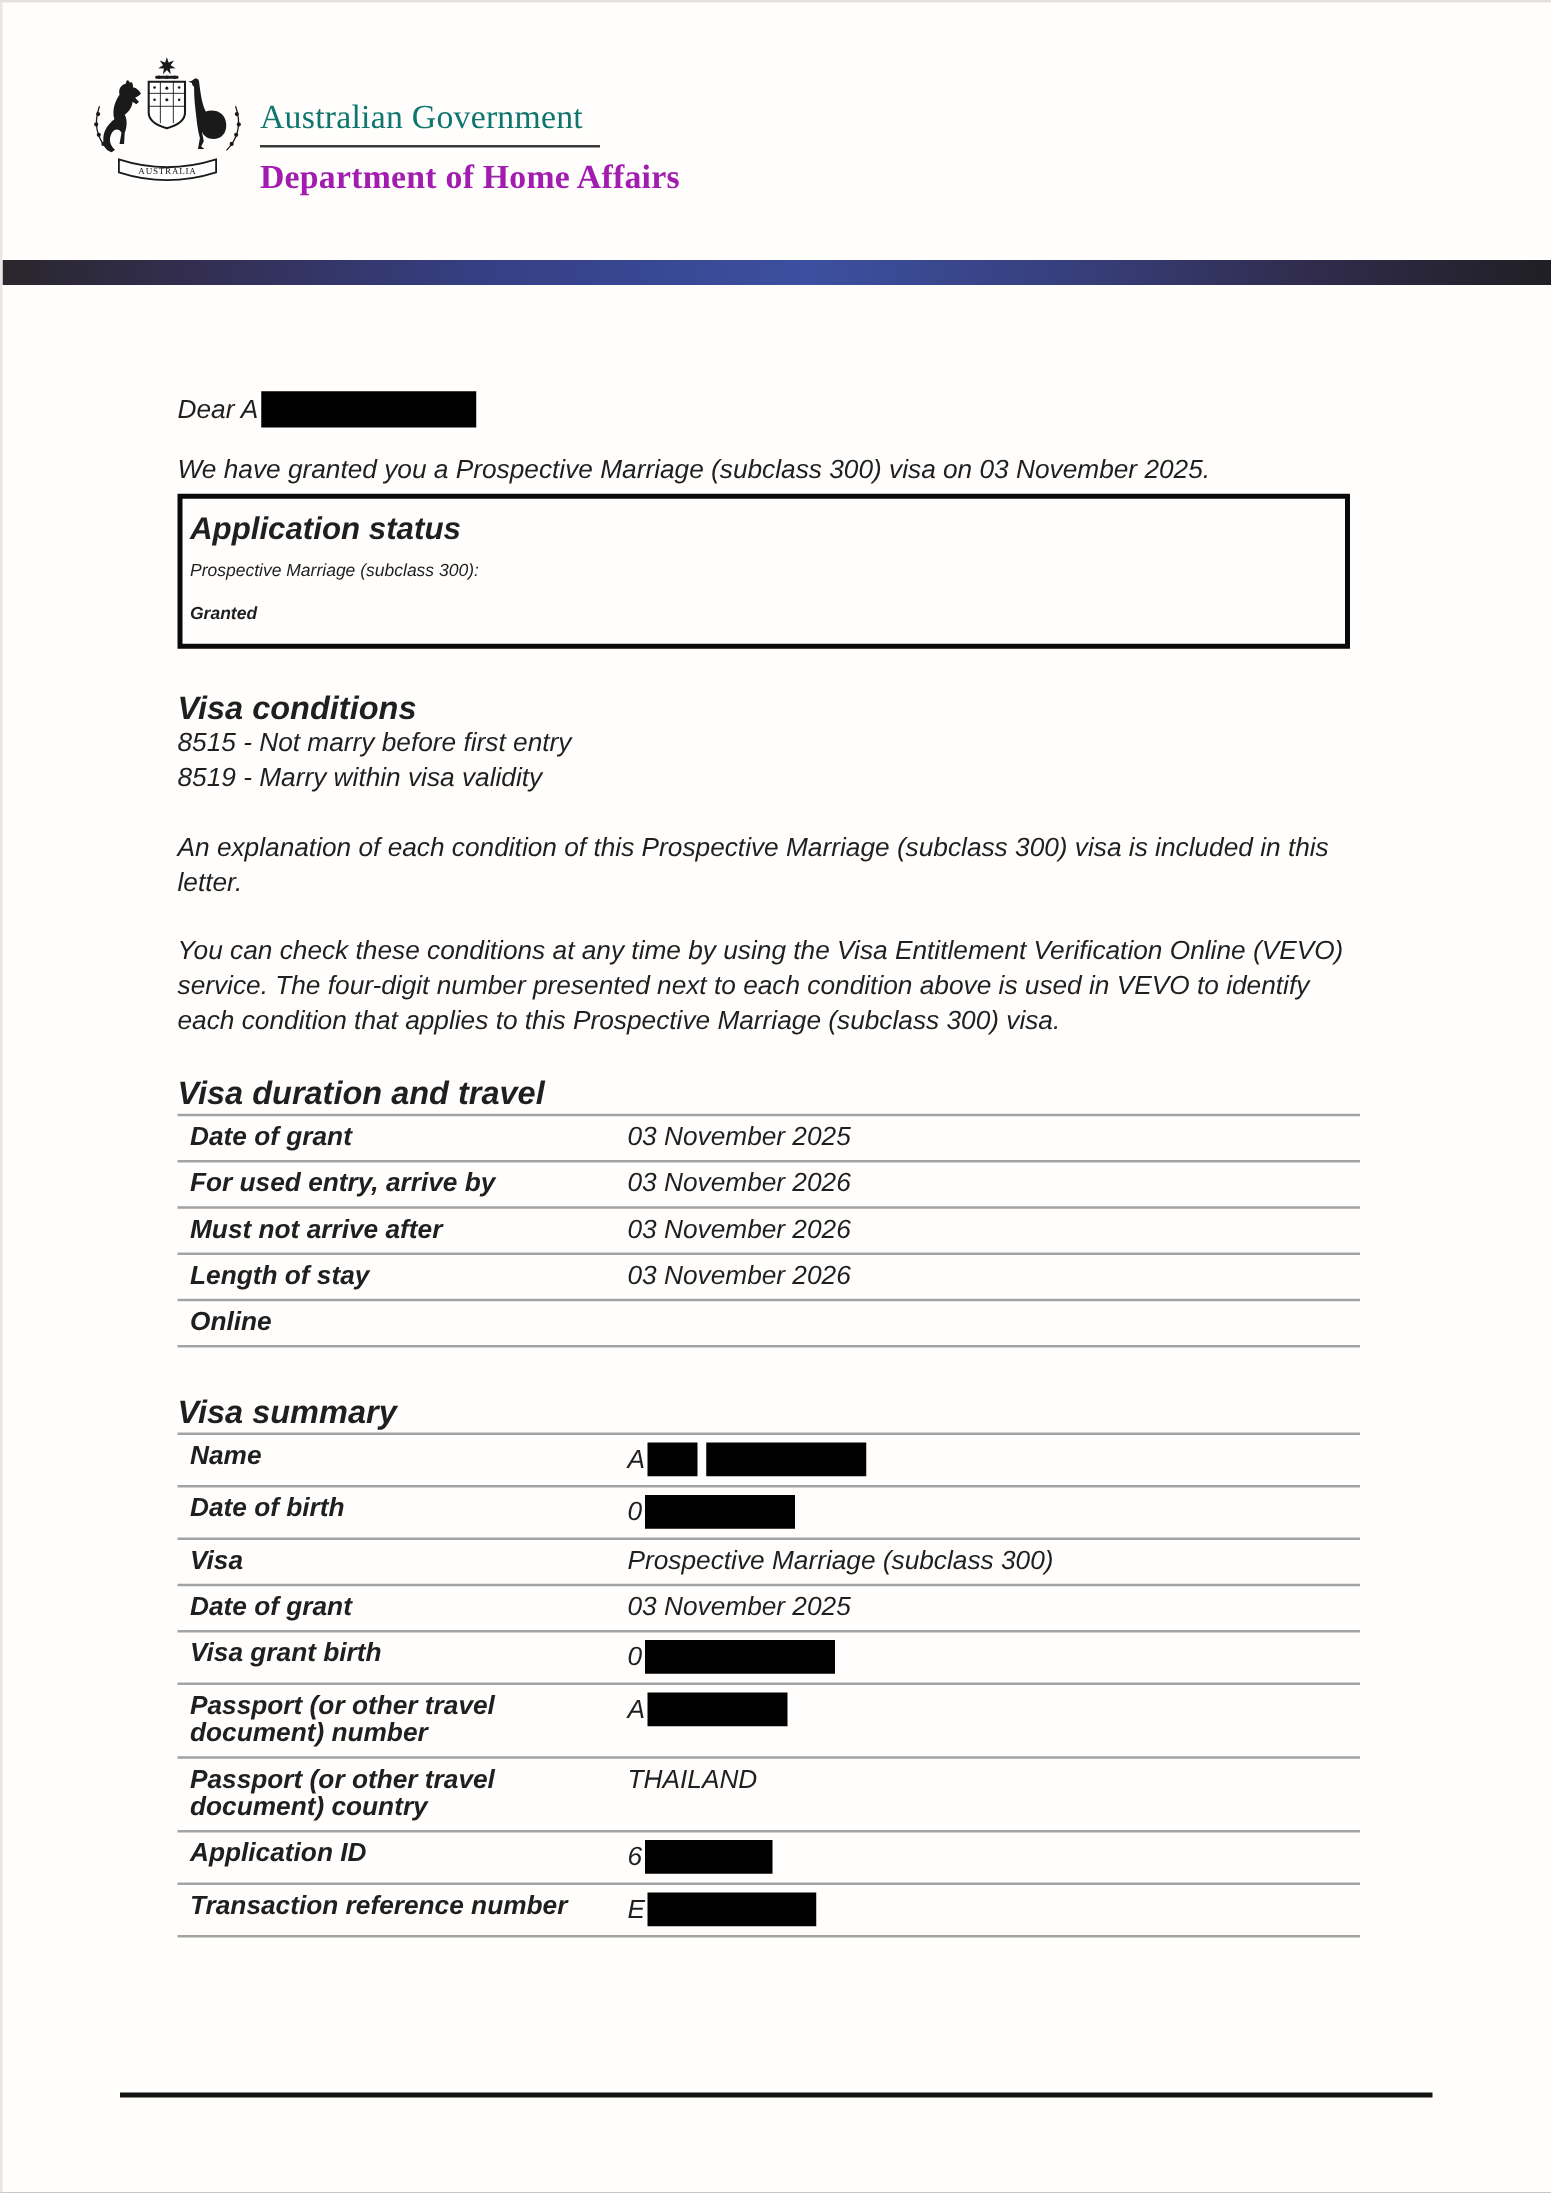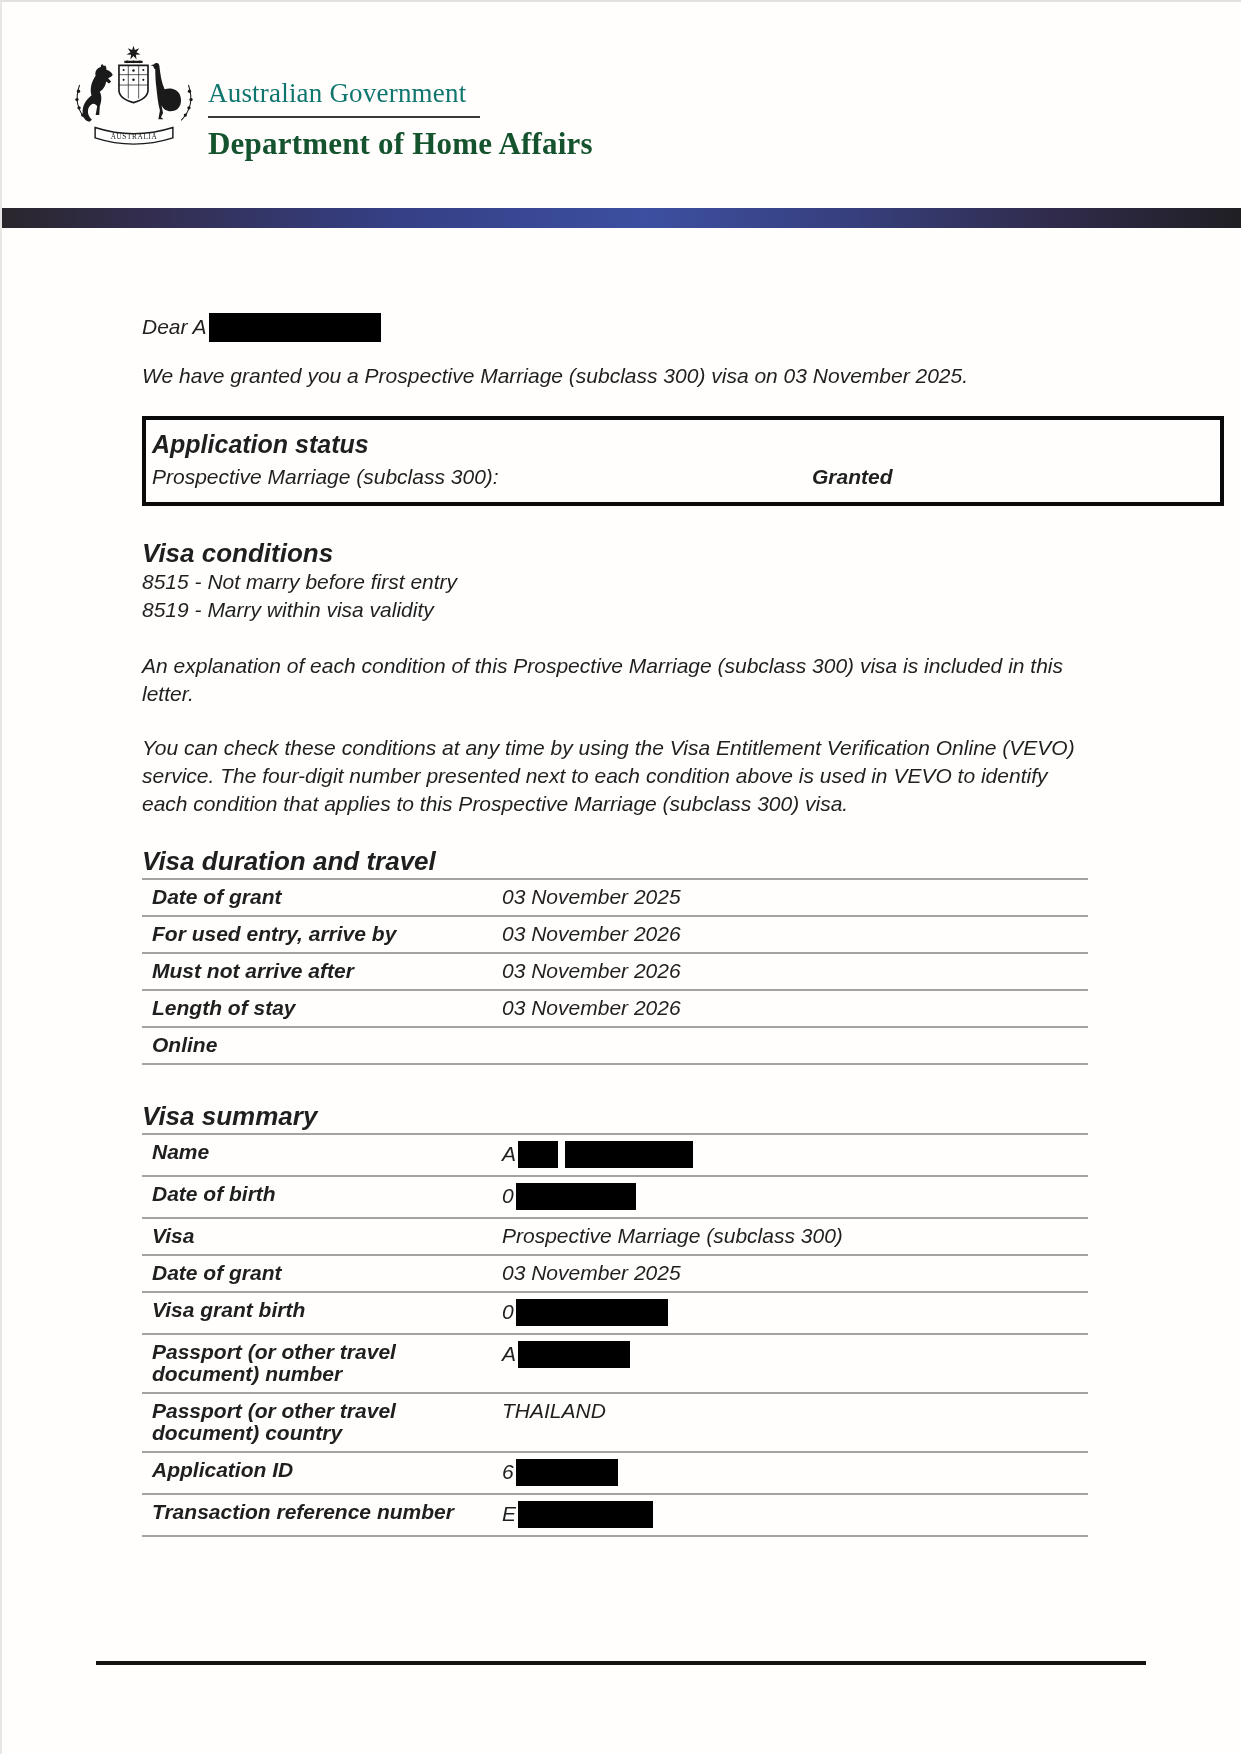--- a/index.html
+++ b/index.html
@@ -20,44 +20,44 @@
   .header { position:relative; height:206px; }
   .crest { position:absolute; left:62px; top:40px; width:140px; height:112px; }
   .gov-block { position:absolute; left:206px; top:76px; width:560px; }
   .gov-title {
     font-family:"Liberation Serif","DejaVu Serif",serif;
     font-weight:normal; font-size:27px; color:#0f766e; letter-spacing:0.2px;
   }
   .gov-rule { width:272px; height:2px; background:#3a3a3a; margin:7px 0 8px 0; }
   .dept-title {
     font-family:"Liberation Serif","DejaVu Serif",serif;
-    font-weight:bold; font-size:31px; color:#14532d; letter-spacing:0.2px;
+    font-weight:bold; font-size:27px; color:#a21caf; letter-spacing:0.2px;
   }
   .gradient-bar {
     height:20px; width:100%;
     background:linear-gradient(90deg,#29262c 0%,#332e50 12%,#354086 32%,#3c4fa0 52%,#37407f 68%,#302b4b 85%,#201f24 100%);
   }
 
   
   .content { padding:0 95px 0 140px; font-size:21px; line-height:28px;font-style:italic; }
 
   .dear-line { margin-top:85px; white-space:nowrap; }
   .redact { display:inline-block; background:#000; height:26px; vertical-align:-6px; margin-left:2px; }
   .redact-dear { width:172px; height:29px; vertical-align:-8px; }
 
   .intro { margin-top:20px; }
 
   .status-box {
-    margin-top:26px;
+    margin-top:5px;
     border:4px solid #0a0a0a;
-    width:1082px; box-sizing:border-box;
+    width:938px; box-sizing:border-box;
     padding:8px 8px 8px 6px;
   }
   .status-title { font-size:25px; font-weight:bold; line-height:32px; }
-  .status-row { display:flex; line-height:34px; font-size:21px; }
+  .status-row { display:flex; line-height:34px; font-size:14px;flex-direction:column; }
   .status-visa { width:660px; }
   .status-granted { font-weight:bold; }
 
   .sec-heading { font-size:26px; font-weight:bold; line-height:30px; }
   .h-conditions { margin-top:32px; }
   .cond-item { line-height:28px; }
   .para-expl { margin-top:28px; max-width:950px; }
   .para-vevo { margin-top:26px; max-width:950px; }
 
   .h-duration { margin-top:28px; }

